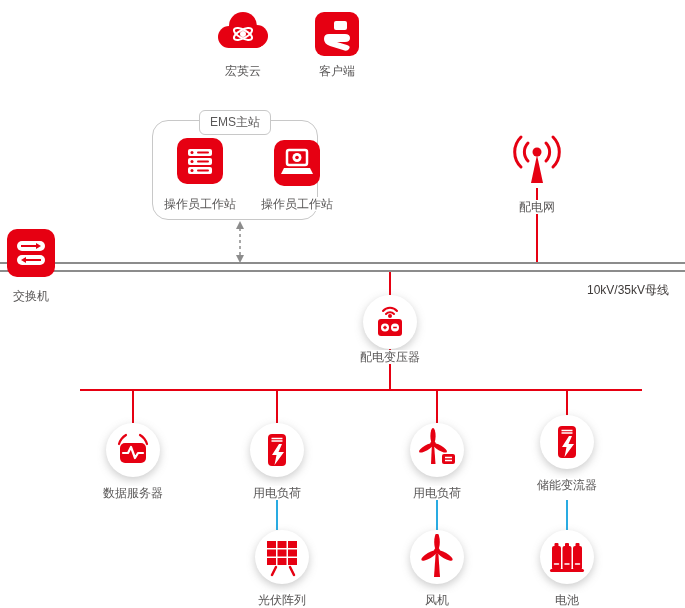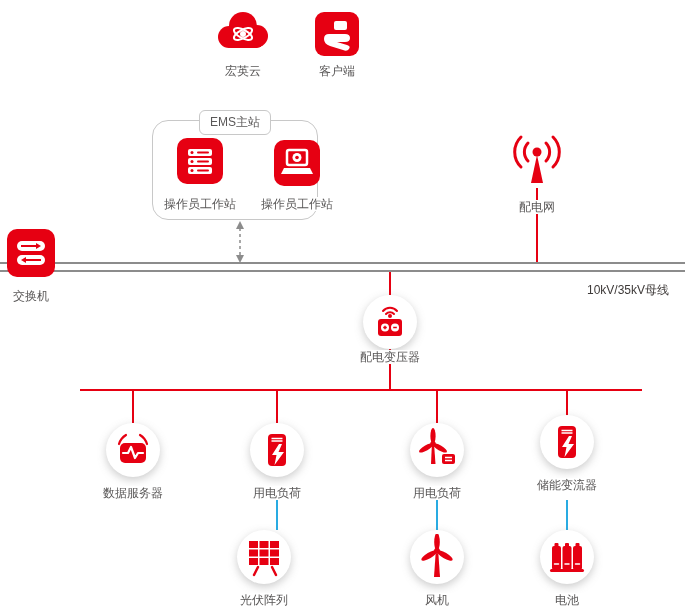--- a/index.html
+++ b/index.html
@@ -219,21 +219,21 @@
     <div class="disc">
       <svg width="40" height="44" viewBox="0 0 40 44">
         <rect x="11" y="6" width="18" height="32" rx="4" fill="#e60012"></rect>
         <path d="M14.5 10.5 h11 M14.5 13 h11" stroke="#fff" stroke-width="1.6"></path>
         <polygon points="22,16 15,27 19.5,27 17.5,37 27,24 21.5,24 25,16" fill="#fff"></polygon>
       </svg>
     </div>
     <div class="label">储能变流器</div>
   </div>
 
-  <div class="node" style="left:264px;top:530px">
+  <div class="node" style="left:282px;top:530px">
     <div class="disc">
       <svg width="46" height="44" viewBox="0 0 46 44">
         <g fill="#e60012">
           <rect x="8" y="6" width="9" height="7"></rect>
             <rect x="18.5" y="6" width="9" height="7"></rect>
             <rect x="29" y="6" width="9" height="7"></rect>
           <rect x="8" y="14.5" width="9" height="7"></rect>
             <rect x="18.5" y="14.5" width="9" height="7"></rect>
             <rect x="29" y="14.5" width="9" height="7"></rect>
           <rect x="8" y="23" width="9" height="7"></rect>

